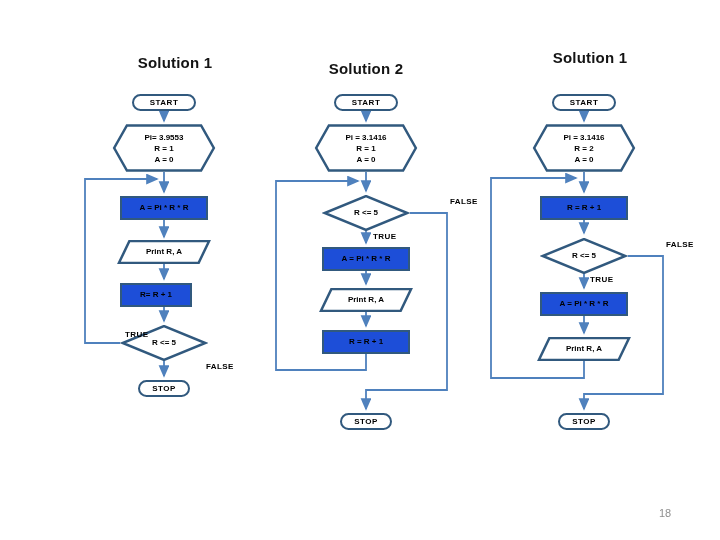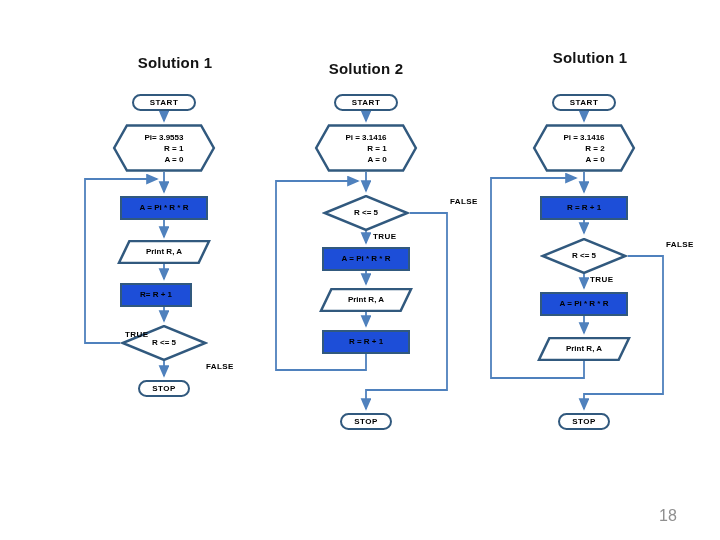--- a/index.html
+++ b/index.html
@@ -8,36 +8,36 @@
     font-family:"Liberation Sans", sans-serif;color:#000;
   }
   .wires{position:absolute;left:0;top:0;z-index:1;}
   .wires polyline{fill:none;stroke:#4f81bd;stroke-width:1.8;}
   .title{
     position:absolute;z-index:3;width:140px;text-align:center;
     font-size:15px;font-weight:700;color:#141414;letter-spacing:.2px;
   }
   .node{
     position:absolute;z-index:2;display:flex;align-items:center;justify-content:center;
-    text-align:right;font-size:8px;font-weight:600;line-height:10px;box-sizing:border-box;
+    text-align:center;font-size:8px;font-weight:600;line-height:10px;box-sizing:border-box;
   }
   .term{
     border:2.6px solid #31597e;border-radius:9px;background:#fff;
     font-weight:700;letter-spacing:.5px;
   }
   .rect{border:2.6px solid #31597e;background:#1d4ed8;}
   .poly svg{position:absolute;inset:0;width:100%;height:100%;}
   .poly polygon{fill:#ffffff;stroke:#31597e;stroke-width:2.5;vector-effect:non-scaling-stroke;stroke-linejoin:miter;}
   .poly .txt{position:relative;z-index:1;}
   .hexlines div{line-height:11px;}
   .lbl{
     position:absolute;z-index:3;font-size:8px;font-weight:600;letter-spacing:.4px;color:#000;margin-left:36px;
   }
   .pagenum{
-    position:absolute;z-index:3;left:659px;top:507px;font-size:16px;color:#8f8f8f;
+    position:absolute;z-index:3;left:659px;top:507px;font-size:11px;color:#8f8f8f;
   }
 </style>
 </head>
 <body>
 
 <div class="slide">
 
   <svg class="wires" width="720" height="540">
     <defs>
       <marker id="arw" markerWidth="9" markerHeight="8" refX="6" refY="3" orient="auto">

